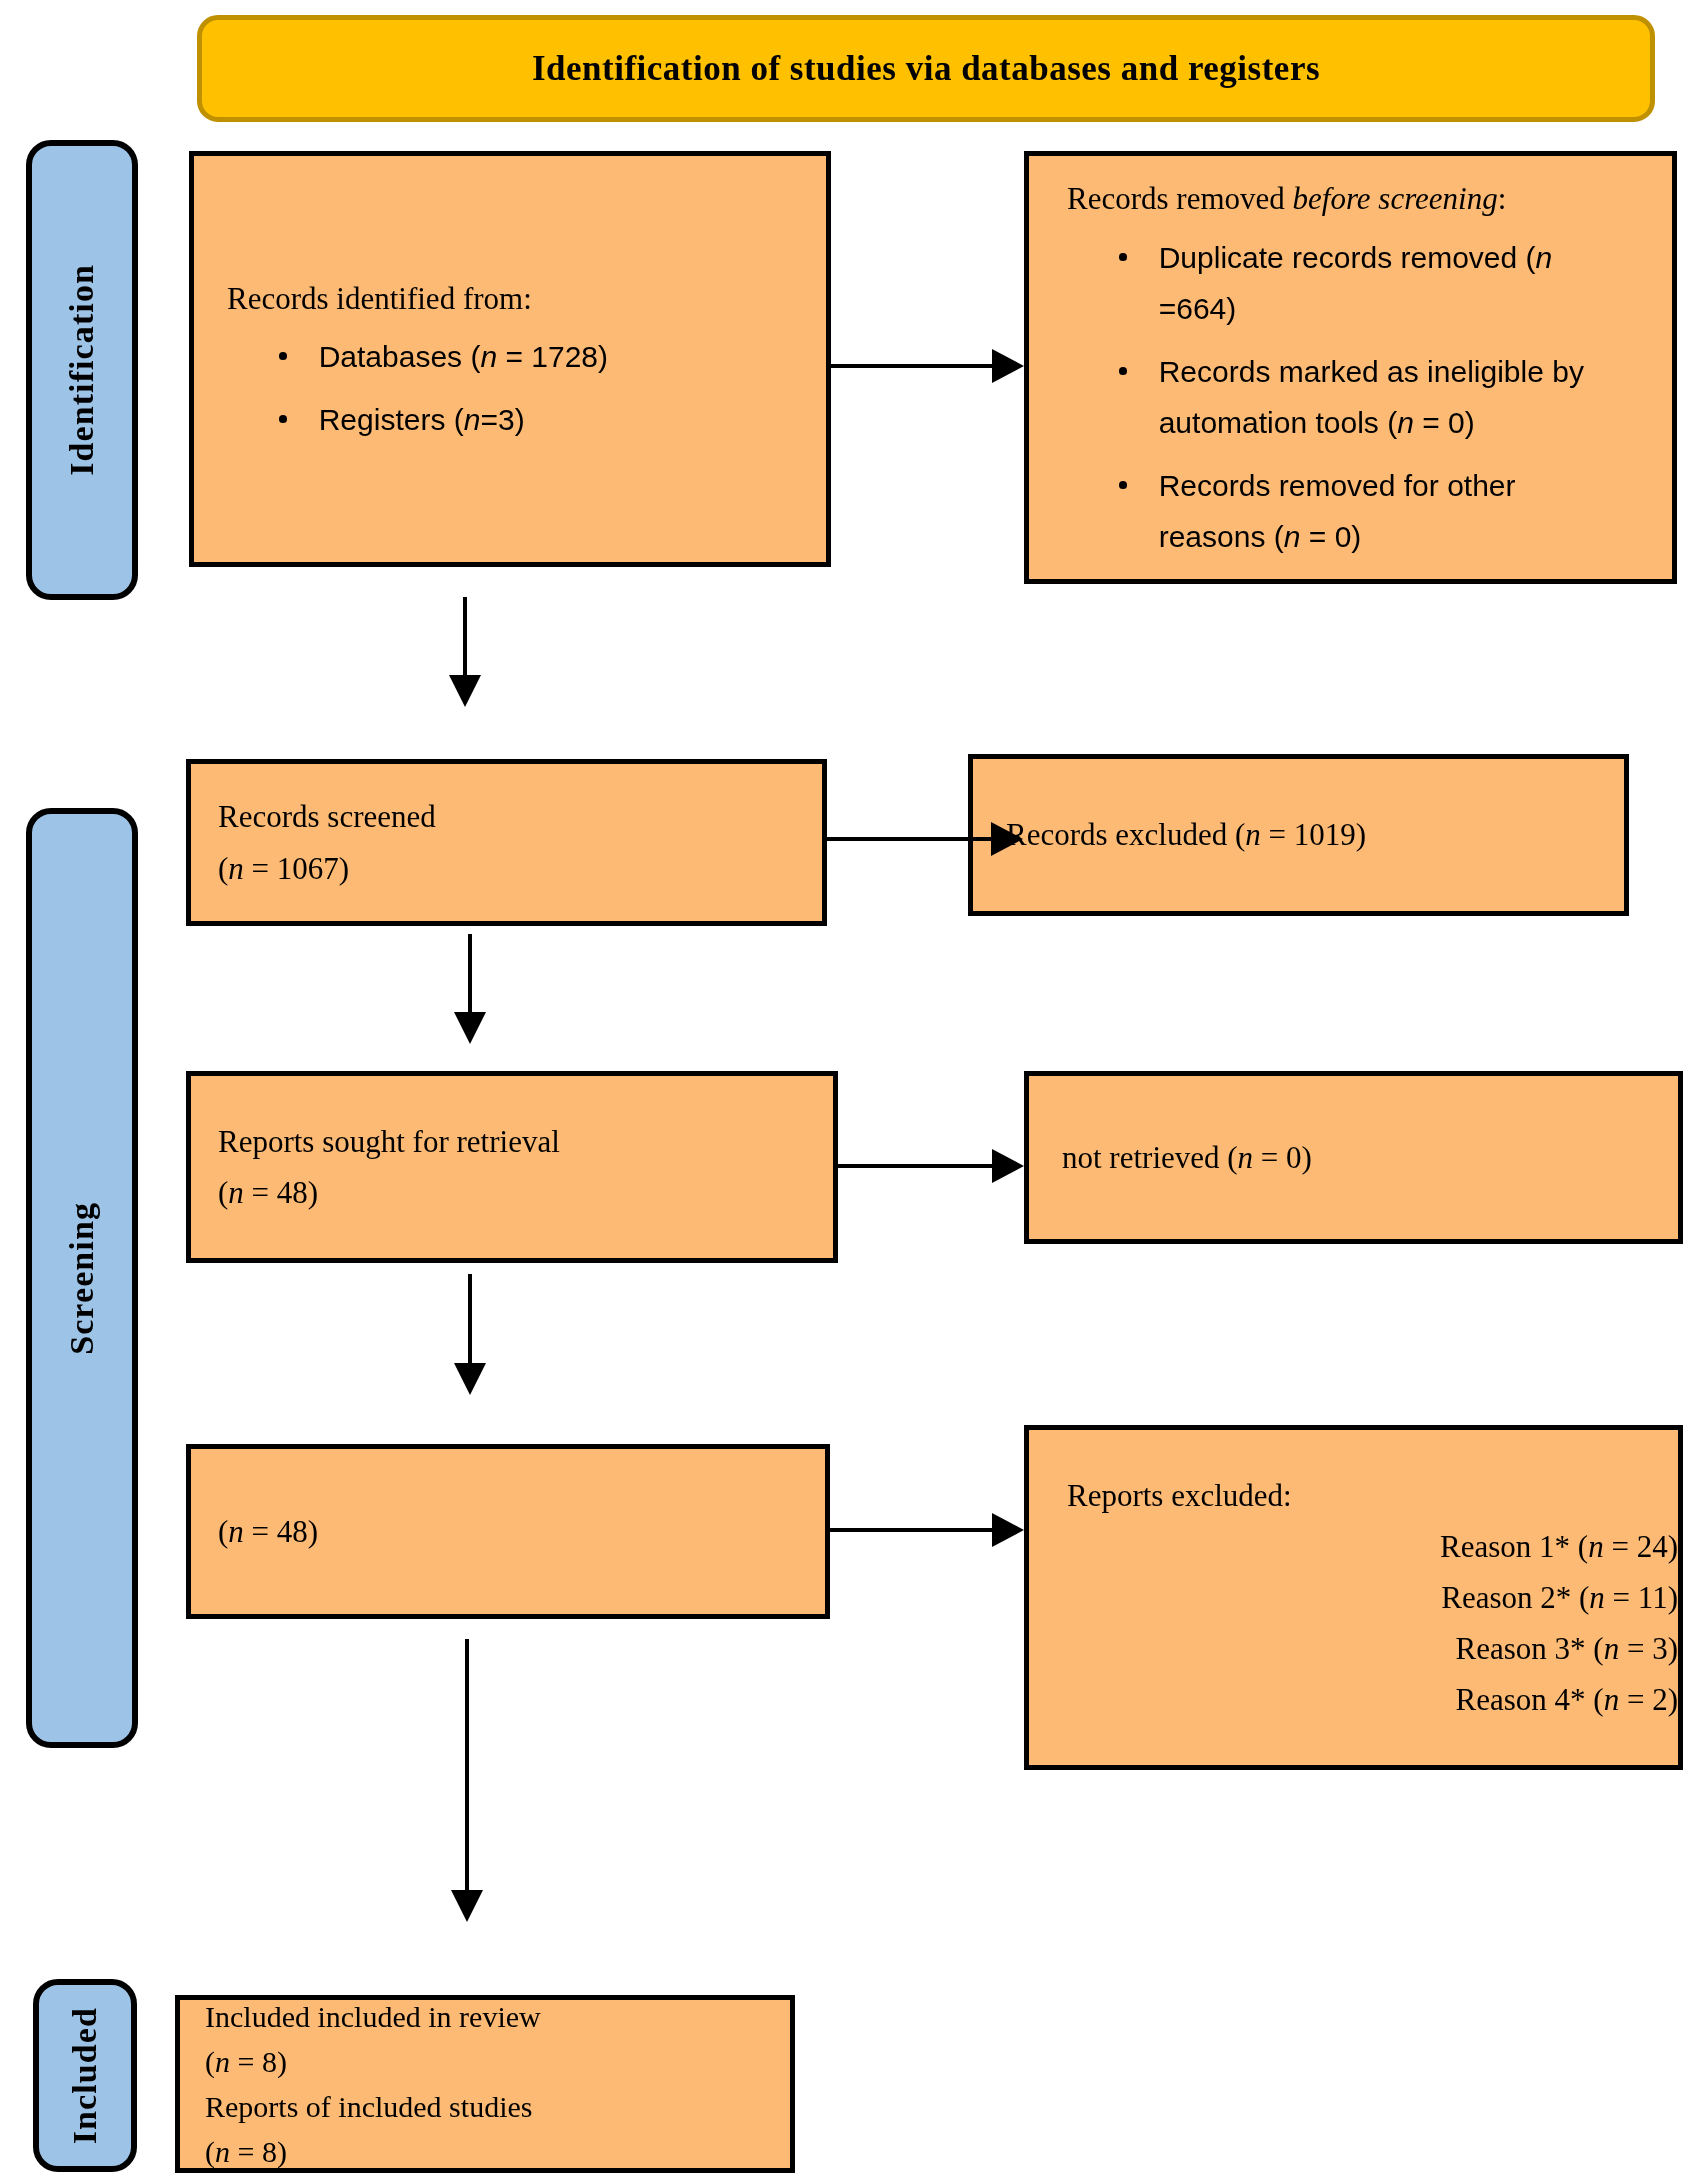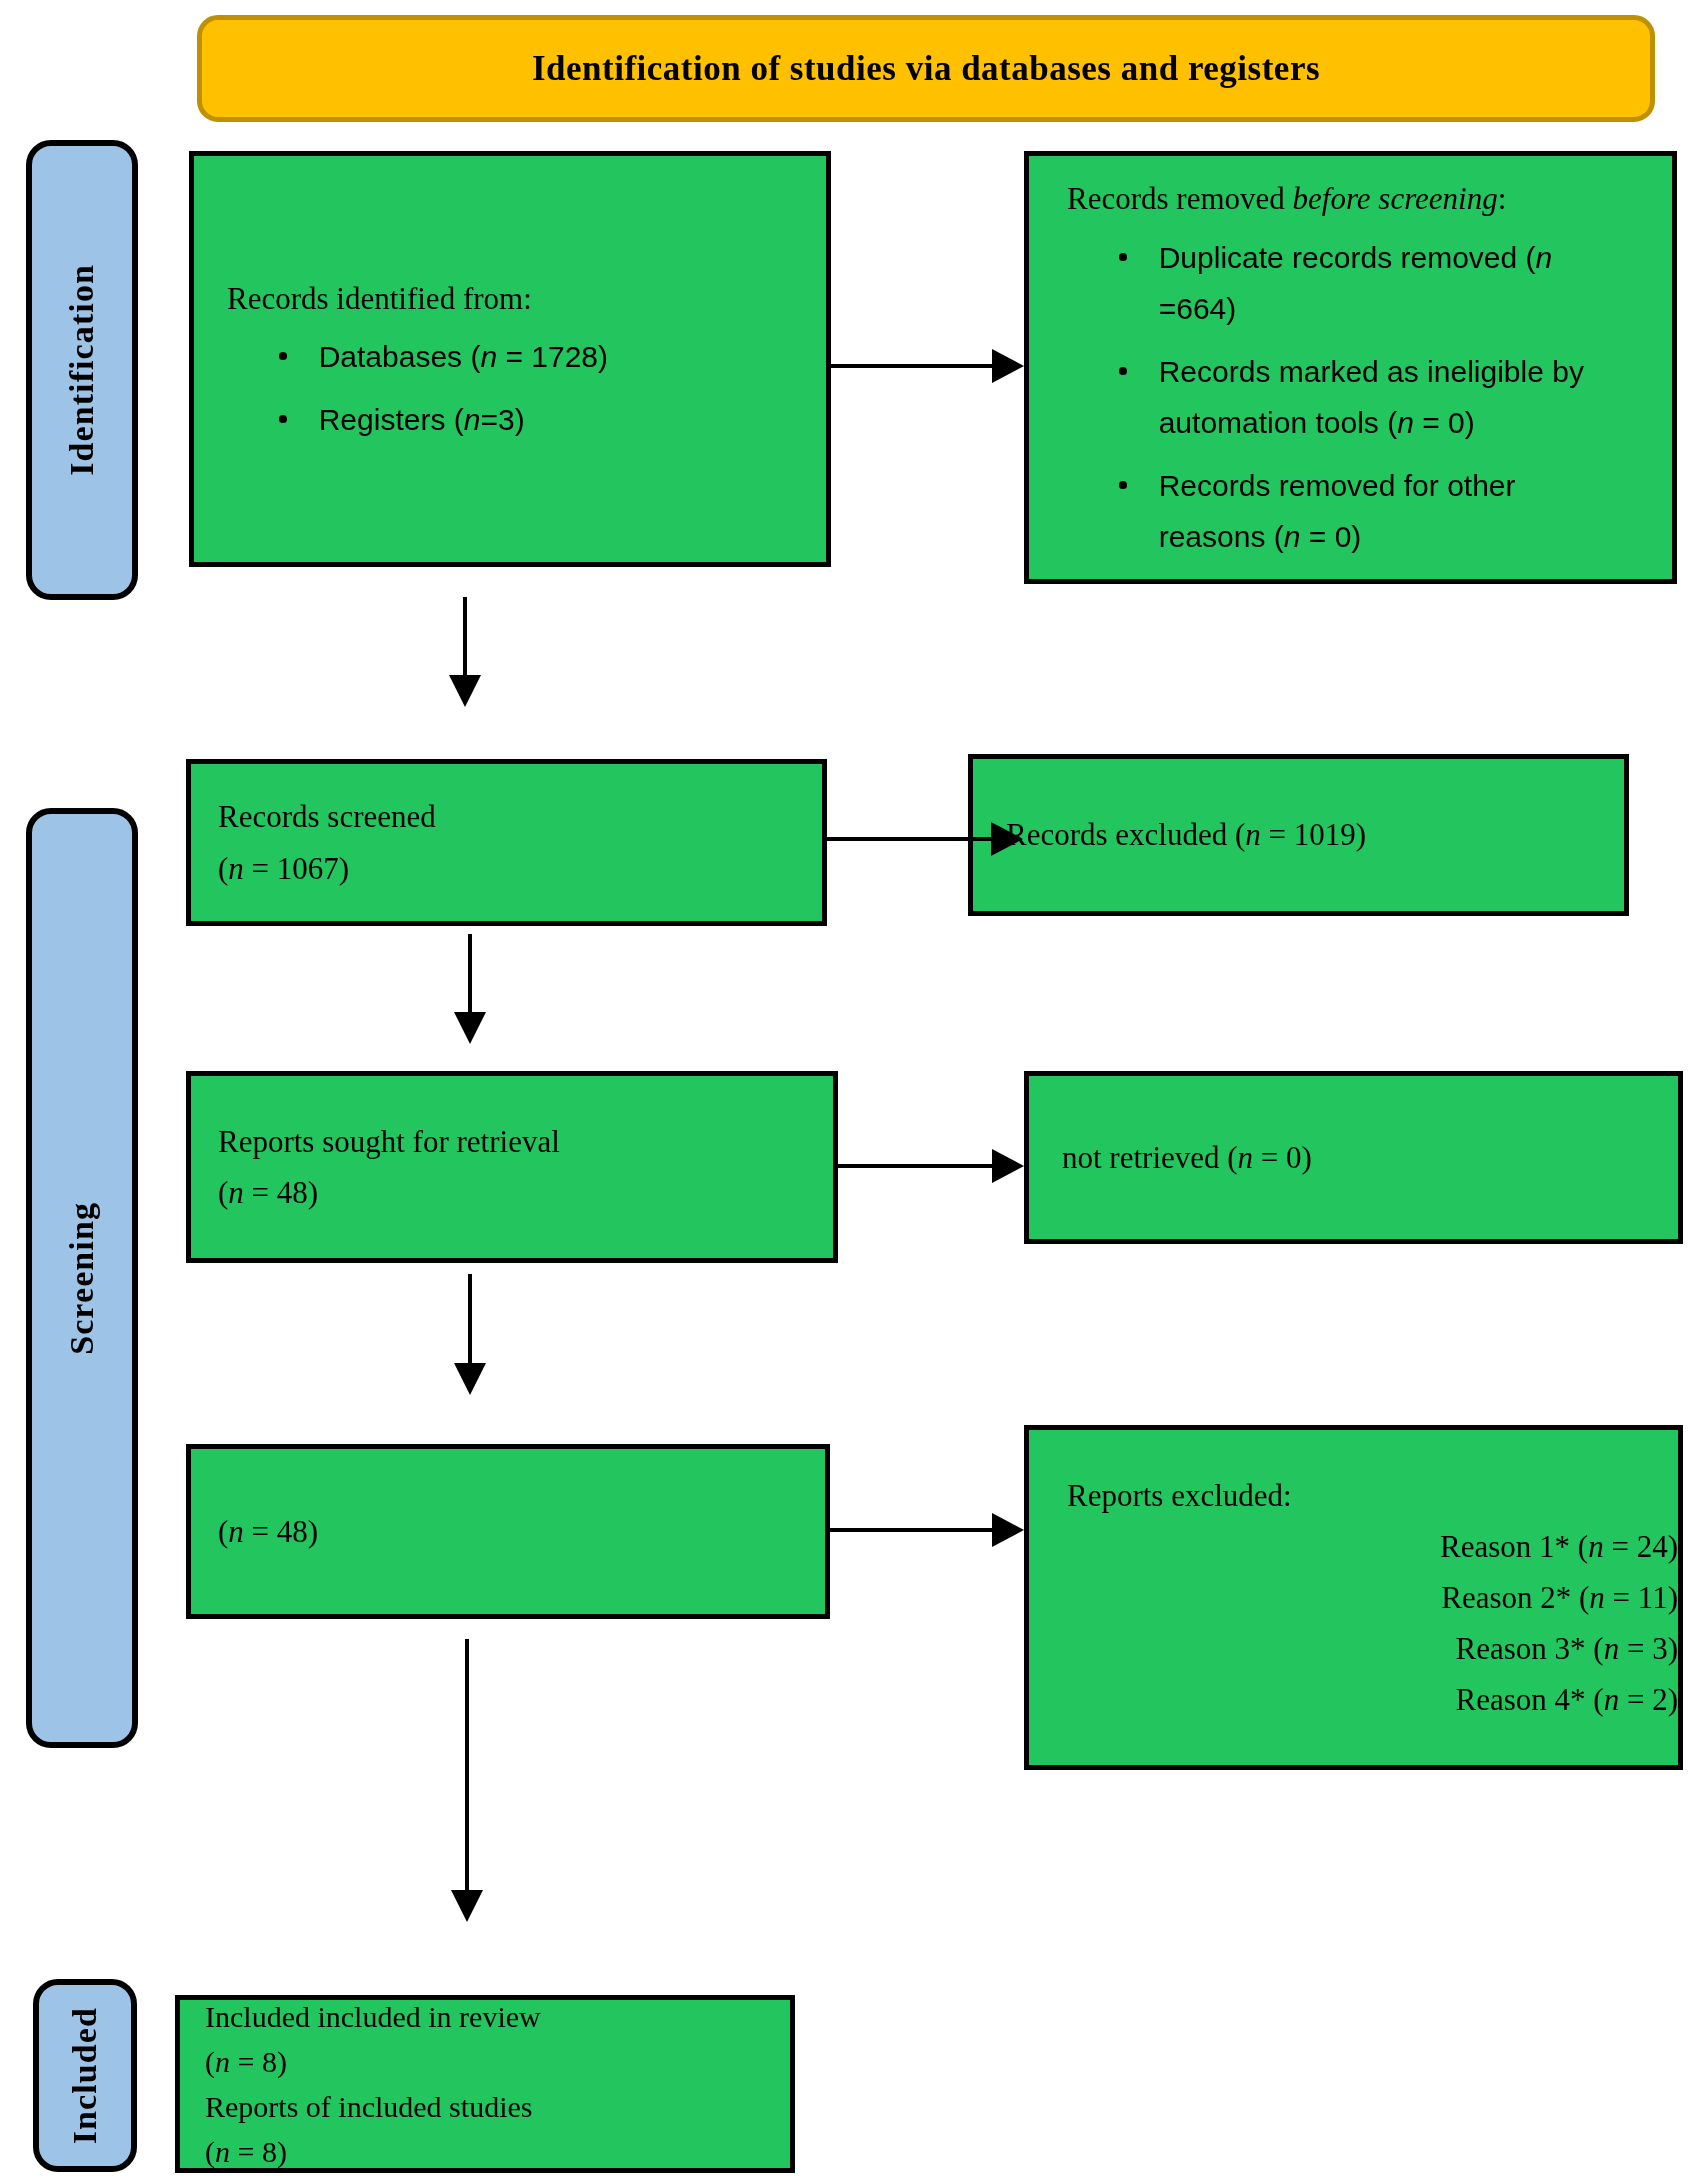--- a/index.html
+++ b/index.html
@@ -44,21 +44,21 @@
     font-size:34px;font-weight:bold;
     letter-spacing:1.1px;
     white-space:nowrap;
   }
   #stage-identification{left:26px;top:140px;width:112px;height:460px;}
   #stage-screening{left:26px;top:808px;width:112px;height:940px;}
   #stage-included{left:33px;top:1979px;width:104px;height:193px;}
   
   .fbox{
     position:absolute;
-    background:#22c55e;
+    background:#fdba74;
     border:5.5px solid var(--line_color);
     box-sizing:border-box;
     display:flex;flex-direction:column;justify-content:center;
     font-size:31px;line-height:1.65;
   }
   #box-identified{left:189px;top:151px;width:642px;height:416px;padding-left:33px;padding-right:16.4px;justify-content:center;}
   #box-removed{left:1024px;top:151px;width:653px;height:433px;padding-left:38px;padding-right:13.7px;}
   #box-screened{left:186px;top:759px;width:641px;height:167px;padding-left:27px;}
   #box-records-excluded{left:968px;top:754px;width:661px;height:162px;padding-left:33px;}
   #box-sought{left:186px;top:1071px;width:652px;height:192px;padding-left:27px;}

